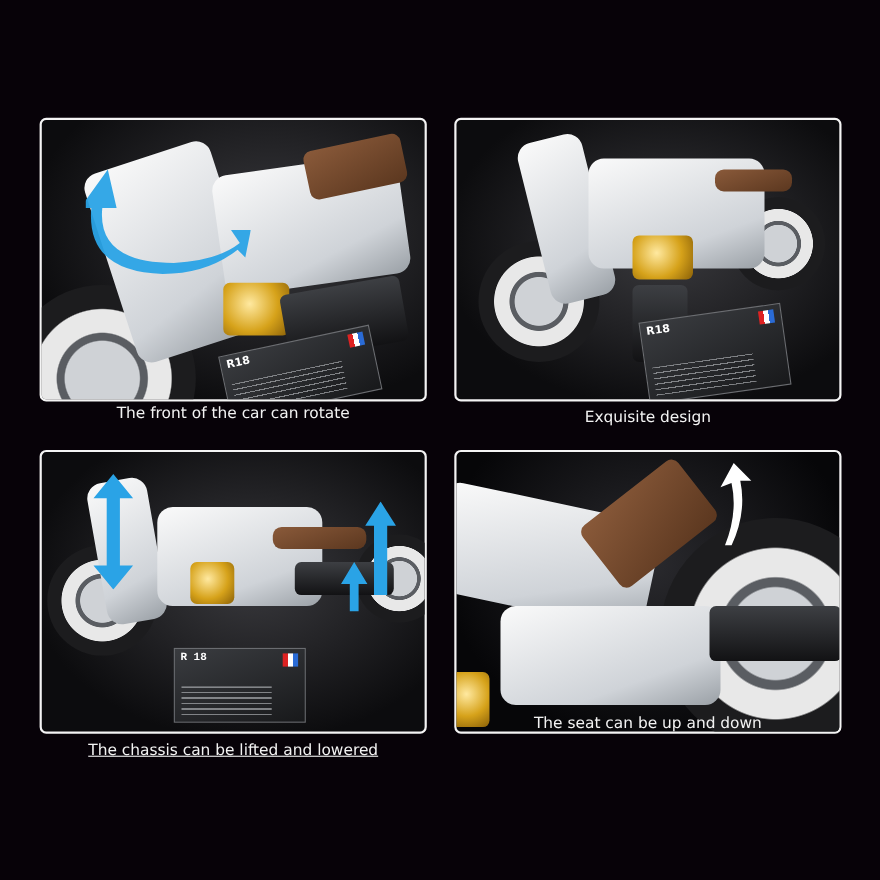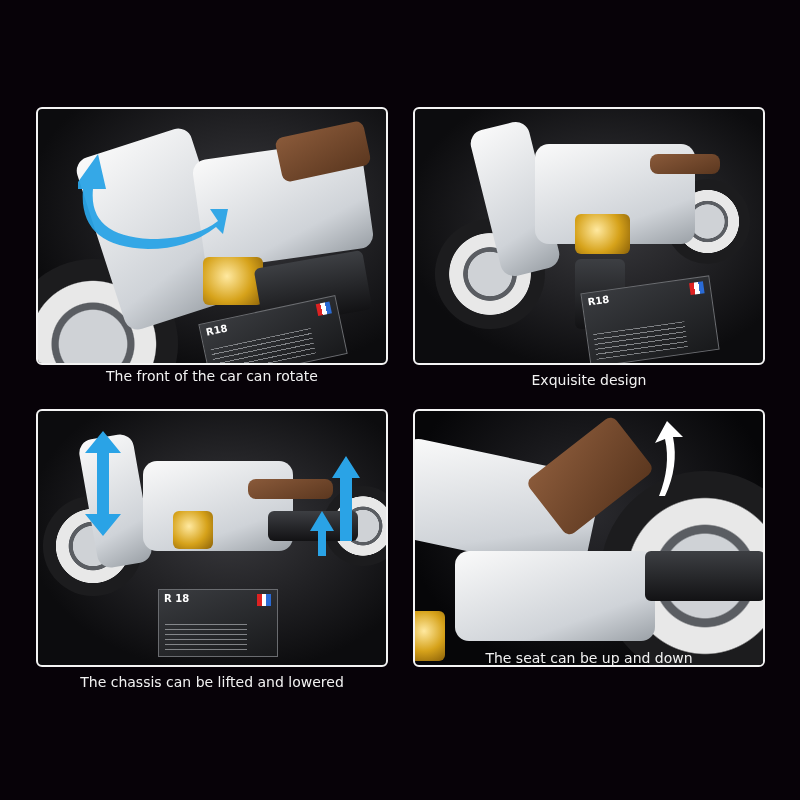--- a/index.html
+++ b/index.html
@@ -73,21 +73,21 @@
     <div class="dark" style="left:160px; top:150px; width:50px; height:70px;"></div>
     <div class="placard" style="left:170px; top:175px; width:130px; height:75px; transform: rotate(-8deg);">
       <span>R18</span>
       <div class="stripes"></div>
       <div class="lines"></div>
     </div>
   </div>
 </div>
 <div class="caption" style="left:413px; top:372px; width:352px;">Exquisite design</div>
 
-<div class="panel" style="left:36px; top:409px; width:352px; height:258px; background: radial-gradient(ellipse at 55% 45%, #3a3a3e, #0c0c0e 75%);">
+<div class="panel" style="left:36px; top:409px; width:352px; height:258px; background: radial-gradient(ellipse at 55% 45%, #3a3a3e, #0c0c0e 75%); font-family: Liberation Mono, monospace;">
   <div class="scene">
     <div class="tire" style="left:5px; top:85px; width:100px; height:100px;"></div>
     <div class="tire" style="left:285px; top:75px; width:80px; height:80px;"></div>
     <div class="body-white" style="left:50px; top:25px; width:55px; height:130px; transform: rotate(-10deg);"></div>
     <div class="body-white" style="left:105px; top:50px; width:150px; height:90px;"></div>
     <div class="seat" style="left:210px; top:68px; width:85px; height:20px;"></div>
     <div class="engine" style="left:135px; top:100px; width:40px; height:38px;"></div>
     <div class="dark" style="left:230px; top:100px; width:90px; height:30px;"></div>
     <div class="placard" style="left:120px; top:178px; width:120px; height:68px;">
       <span>R 18</span>
@@ -96,21 +96,21 @@
     </div>
     <svg style="position:absolute; left:45px; top:20px;" width="40" height="105" viewBox="0 0 40 105">
       <polygon points="20,0 38,22 26,22 26,83 38,83 20,105 2,83 14,83 14,22 2,22" fill="#2aa3e6"></polygon>
     </svg>
     <svg style="position:absolute; left:272px; top:45px;" width="50" height="100" viewBox="0 0 50 100">
       <polygon points="12,55 24,75 16,75 16,100 8,100 8,75 0,75" fill="#2aa3e6"></polygon>
       <polygon points="36,0 50,22 42,22 42,85 30,85 30,22 22,22" fill="#2aa3e6"></polygon>
     </svg>
   </div>
 </div>
-<div class="caption" style="left:36px; top:674px; width:352px;">The chassis can be lifted and lowered</div>
+<div class="caption" style="left:36px; top:674px; width:352px;text-decoration:underline;">The chassis can be lifted and lowered</div>
 
 <div class="panel" style="left:413px; top:409px; width:352px; height:258px; background: radial-gradient(ellipse at 50% 40%, #2a2a2e, #060608 75%);">
   <div class="scene">
     <div class="tire" style="left:185px; top:60px; width:210px; height:210px;"></div>
     <div class="body-white" style="left:-20px; top:45px; width:200px; height:100px; transform: rotate(12deg);"></div>
     <div class="body-white" style="left:40px; top:140px; width:200px; height:90px;"></div>
     <div class="seat" style="left:120px; top:30px; width:110px; height:70px; transform: rotate(-38deg);"></div>
     <div class="dark" style="left:230px; top:140px; width:120px; height:50px;"></div>
     <div class="engine" style="left:-5px; top:200px; width:35px; height:50px;"></div>
     <svg style="position:absolute; left:230px; top:10px;" width="40" height="75" viewBox="0 0 40 75">

